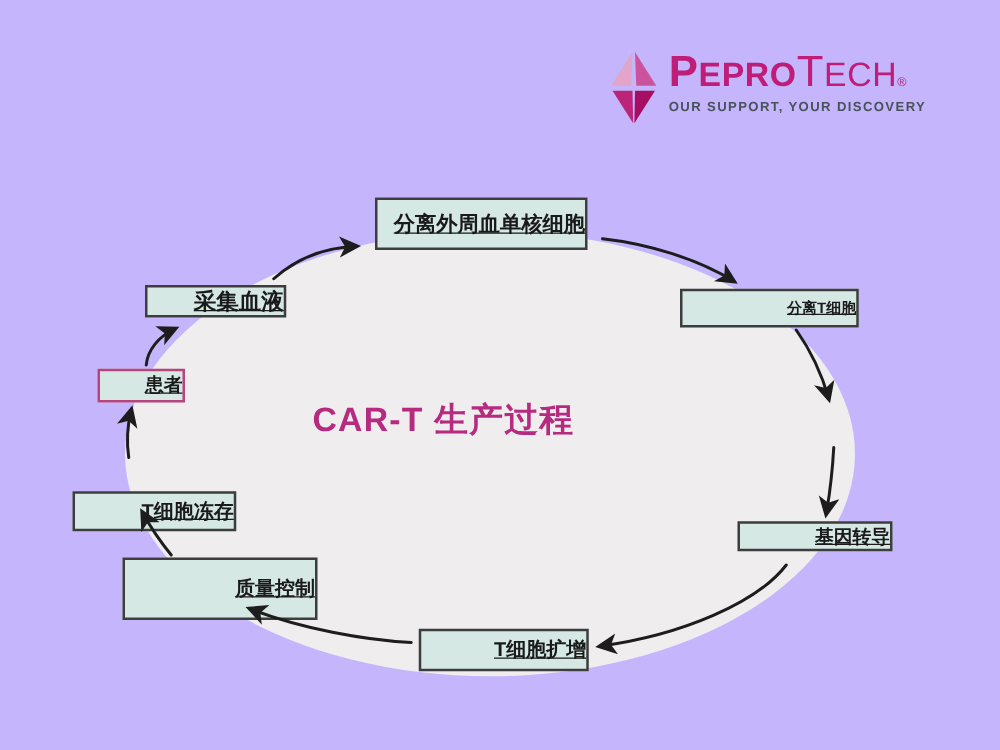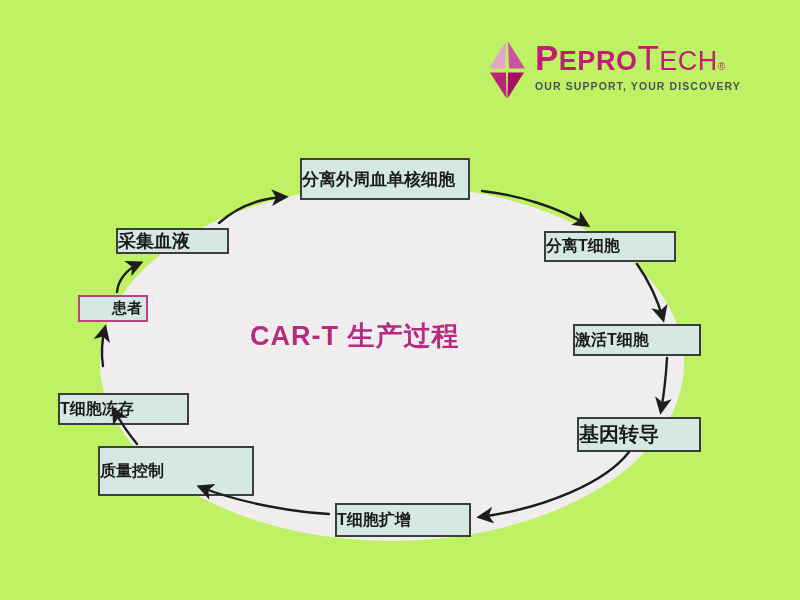--- a/index.html
+++ b/index.html
@@ -3,21 +3,21 @@
 <meta charset="utf-8">
 <style>
   html,body{margin:0;padding:0;}
   body{
     font-family:"Liberation Sans","DejaVu Sans",sans-serif;
     background:#ffffff;
   }
   .stage{
     position:relative;
     width:800px;height:600px;
-    background:#bef264;
+    background:#c4b5fd;
     overflow:hidden;
   }
 
   
   .logo{
     position:absolute;left:486px;top:40px;
     display:flex;align-items:flex-start;gap:7px;
   }
   .logo-gem{width:42px;height:63px;}
   .logo-textcol{display:flex;flex-direction:column;}
@@ -55,24 +55,25 @@
     font-size:27px;
     font-weight:bold;
     color:#b62a80;
     letter-spacing:1px;
   }
   .step-box{
     position:absolute;
     background:#d5e8e4;
     border:2px solid #3d3d3d;
     box-sizing:border-box;
-    display:flex;align-items:center;justify-content:flex-start;
+    display:flex;align-items:center;justify-content:flex-end;
     font-weight:bold;
     color:#1a1a1a;
     white-space:nowrap;
+    text-decoration:underline;
   }
   .step-box.highlight{border-color:#b8437e;}
 
   .arrows{position:absolute;left:0;top:0;width:800px;height:600px;pointer-events:none;}
 </style>
 </head>
 <body>
 
 <div class="stage">
 
@@ -98,29 +99,26 @@
   </div>
 
   <div class="step-box" style="left:116px;top:228px;width:113px;height:26px;font-size:18px;">
     <span>采集血液</span>
   </div>
 
   <div class="step-box" style="left:300px;top:158px;width:170px;height:42px;font-size:17px;">
     <span>分离外周血单核细胞</span>
   </div>
 
-  <div class="step-box" style="left:544px;top:231px;width:132px;height:31px;font-size:16px;">
+  <div class="step-box" style="left:544px;top:231px;width:143px;height:31px;font-size:12px;">
     <span>分离T细胞</span>
   </div>
 
-  <div class="step-box" style="left:573px;top:324px;width:128px;height:32px;font-size:16px;">
-    <span>激活T细胞</span>
-  </div>
 
-  <div class="step-box" style="left:577px;top:417px;width:124px;height:35px;font-size:20px;">
+  <div class="step-box" style="left:590px;top:417px;width:124px;height:24px;font-size:15px;">
     <span>基因转导</span>
   </div>
 
   <div class="step-box" style="left:335px;top:503px;width:136px;height:34px;font-size:16px;">
     <span>T细胞扩增</span>
   </div>
 
   <div class="step-box" style="left:98px;top:446px;width:156px;height:50px;font-size:16px;">
     <span>质量控制</span>
   </div>

